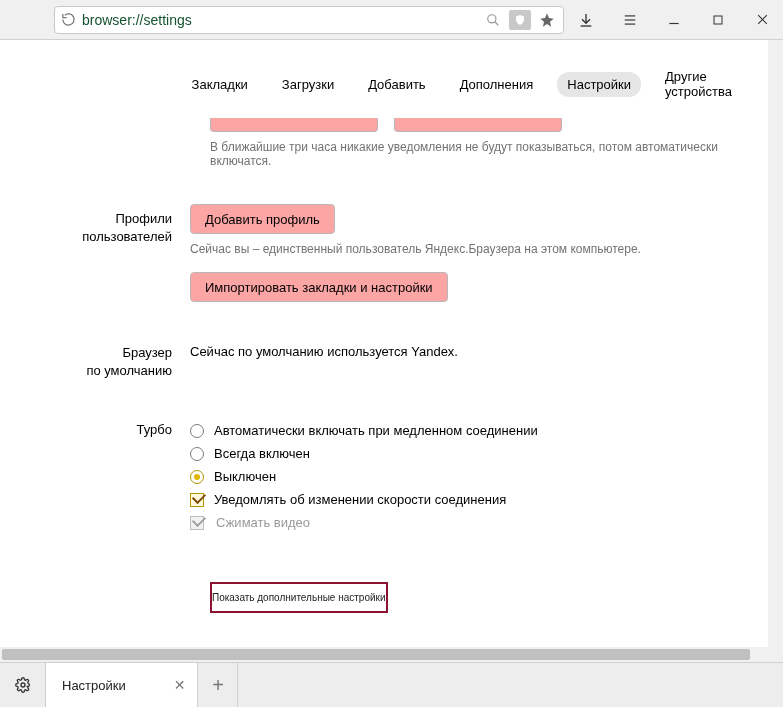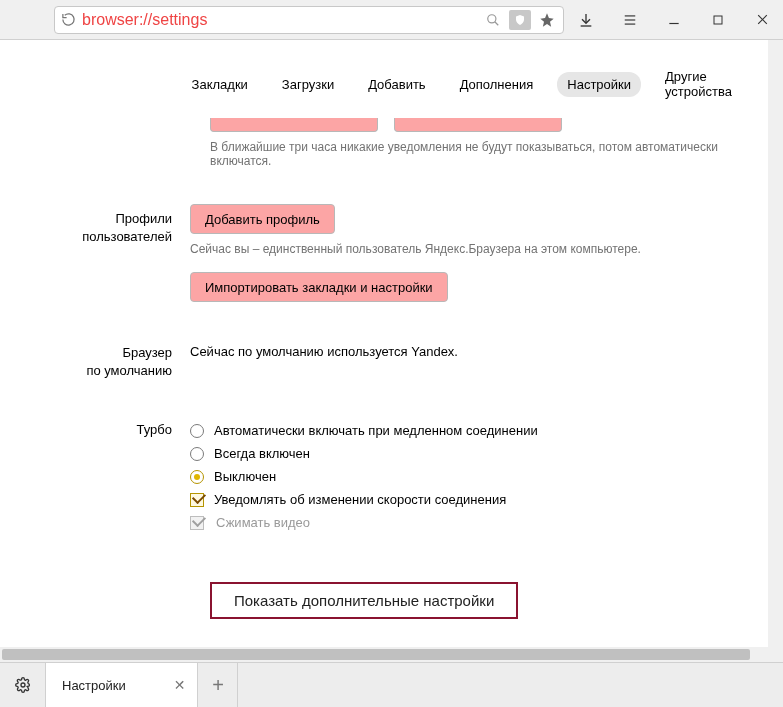--- a/index.html
+++ b/index.html
@@ -33,22 +33,22 @@
     height: 28px;
     flex: 0 0 510px;
     margin-left: 50px;
     padding: 0 6px;
   }
   .addr-wrap .reload-icon svg { display:block; }
   .addr-input {
     flex: 1;
     border: none;
     outline: none;
-    font-size: 16px;
-    color: #ef4444;
+    font-size: 14px;
+    color: #14532d;
     padding: 0 6px;
     background: transparent;
   }
   .addr-right { display:flex; align-items:center; gap:6px; }
   .addr-right .icon-btn { width:20px; height:20px; display:flex; align-items:center; justify-content:center; color:#777; }
   .shield-box { width:22px; height:20px; background:#c8c8c8; border-radius:2px; display:flex; align-items:center; justify-content:center; }
   .shield-box svg { display:block; }
 
   .win-controls { margin-left:auto; display:flex; align-items:center; gap:0; }
   .win-btn { width:44px; height:40px; display:flex; align-items:center; justify-content:center; color:#555; }
@@ -139,22 +139,22 @@
   .check.sel::after {
     content:""; position:absolute; left:2px; top:-1px; width:10px; height:6px;
     border-left:2px solid #7a4a00; border-bottom:2px solid #7a4a00; transform:rotate(-45deg);
   }
   .check.dis { border-color:#bdbdbd; background:#f2f2f2; }
   .check.dis.sel::after { border-color:#a0a0a0; }
   .opt.dis { color:#9a9a9a;gap:12px; }
 
   .show-more-link {
     display:inline-block; margin-top:44px; margin-left:210px;
-    color:#222; font-size:15px; cursor:pointer;
-    border:2px solid #8a1330; padding:8px 22px;
+    color:#222; font-size:10px; cursor:pointer;
+    border:2px solid #8a1330; padding:8px 0;
   }
 
   
   .tabstrip {
     position:absolute; left:0; right:0; bottom:0; height:45px;
     background:#ededed; border-top:1px solid #d0d0d0;
     display:flex; align-items:stretch;
   }
   .gear-cell {
     width:46px; display:flex; align-items:center; justify-content:center;

